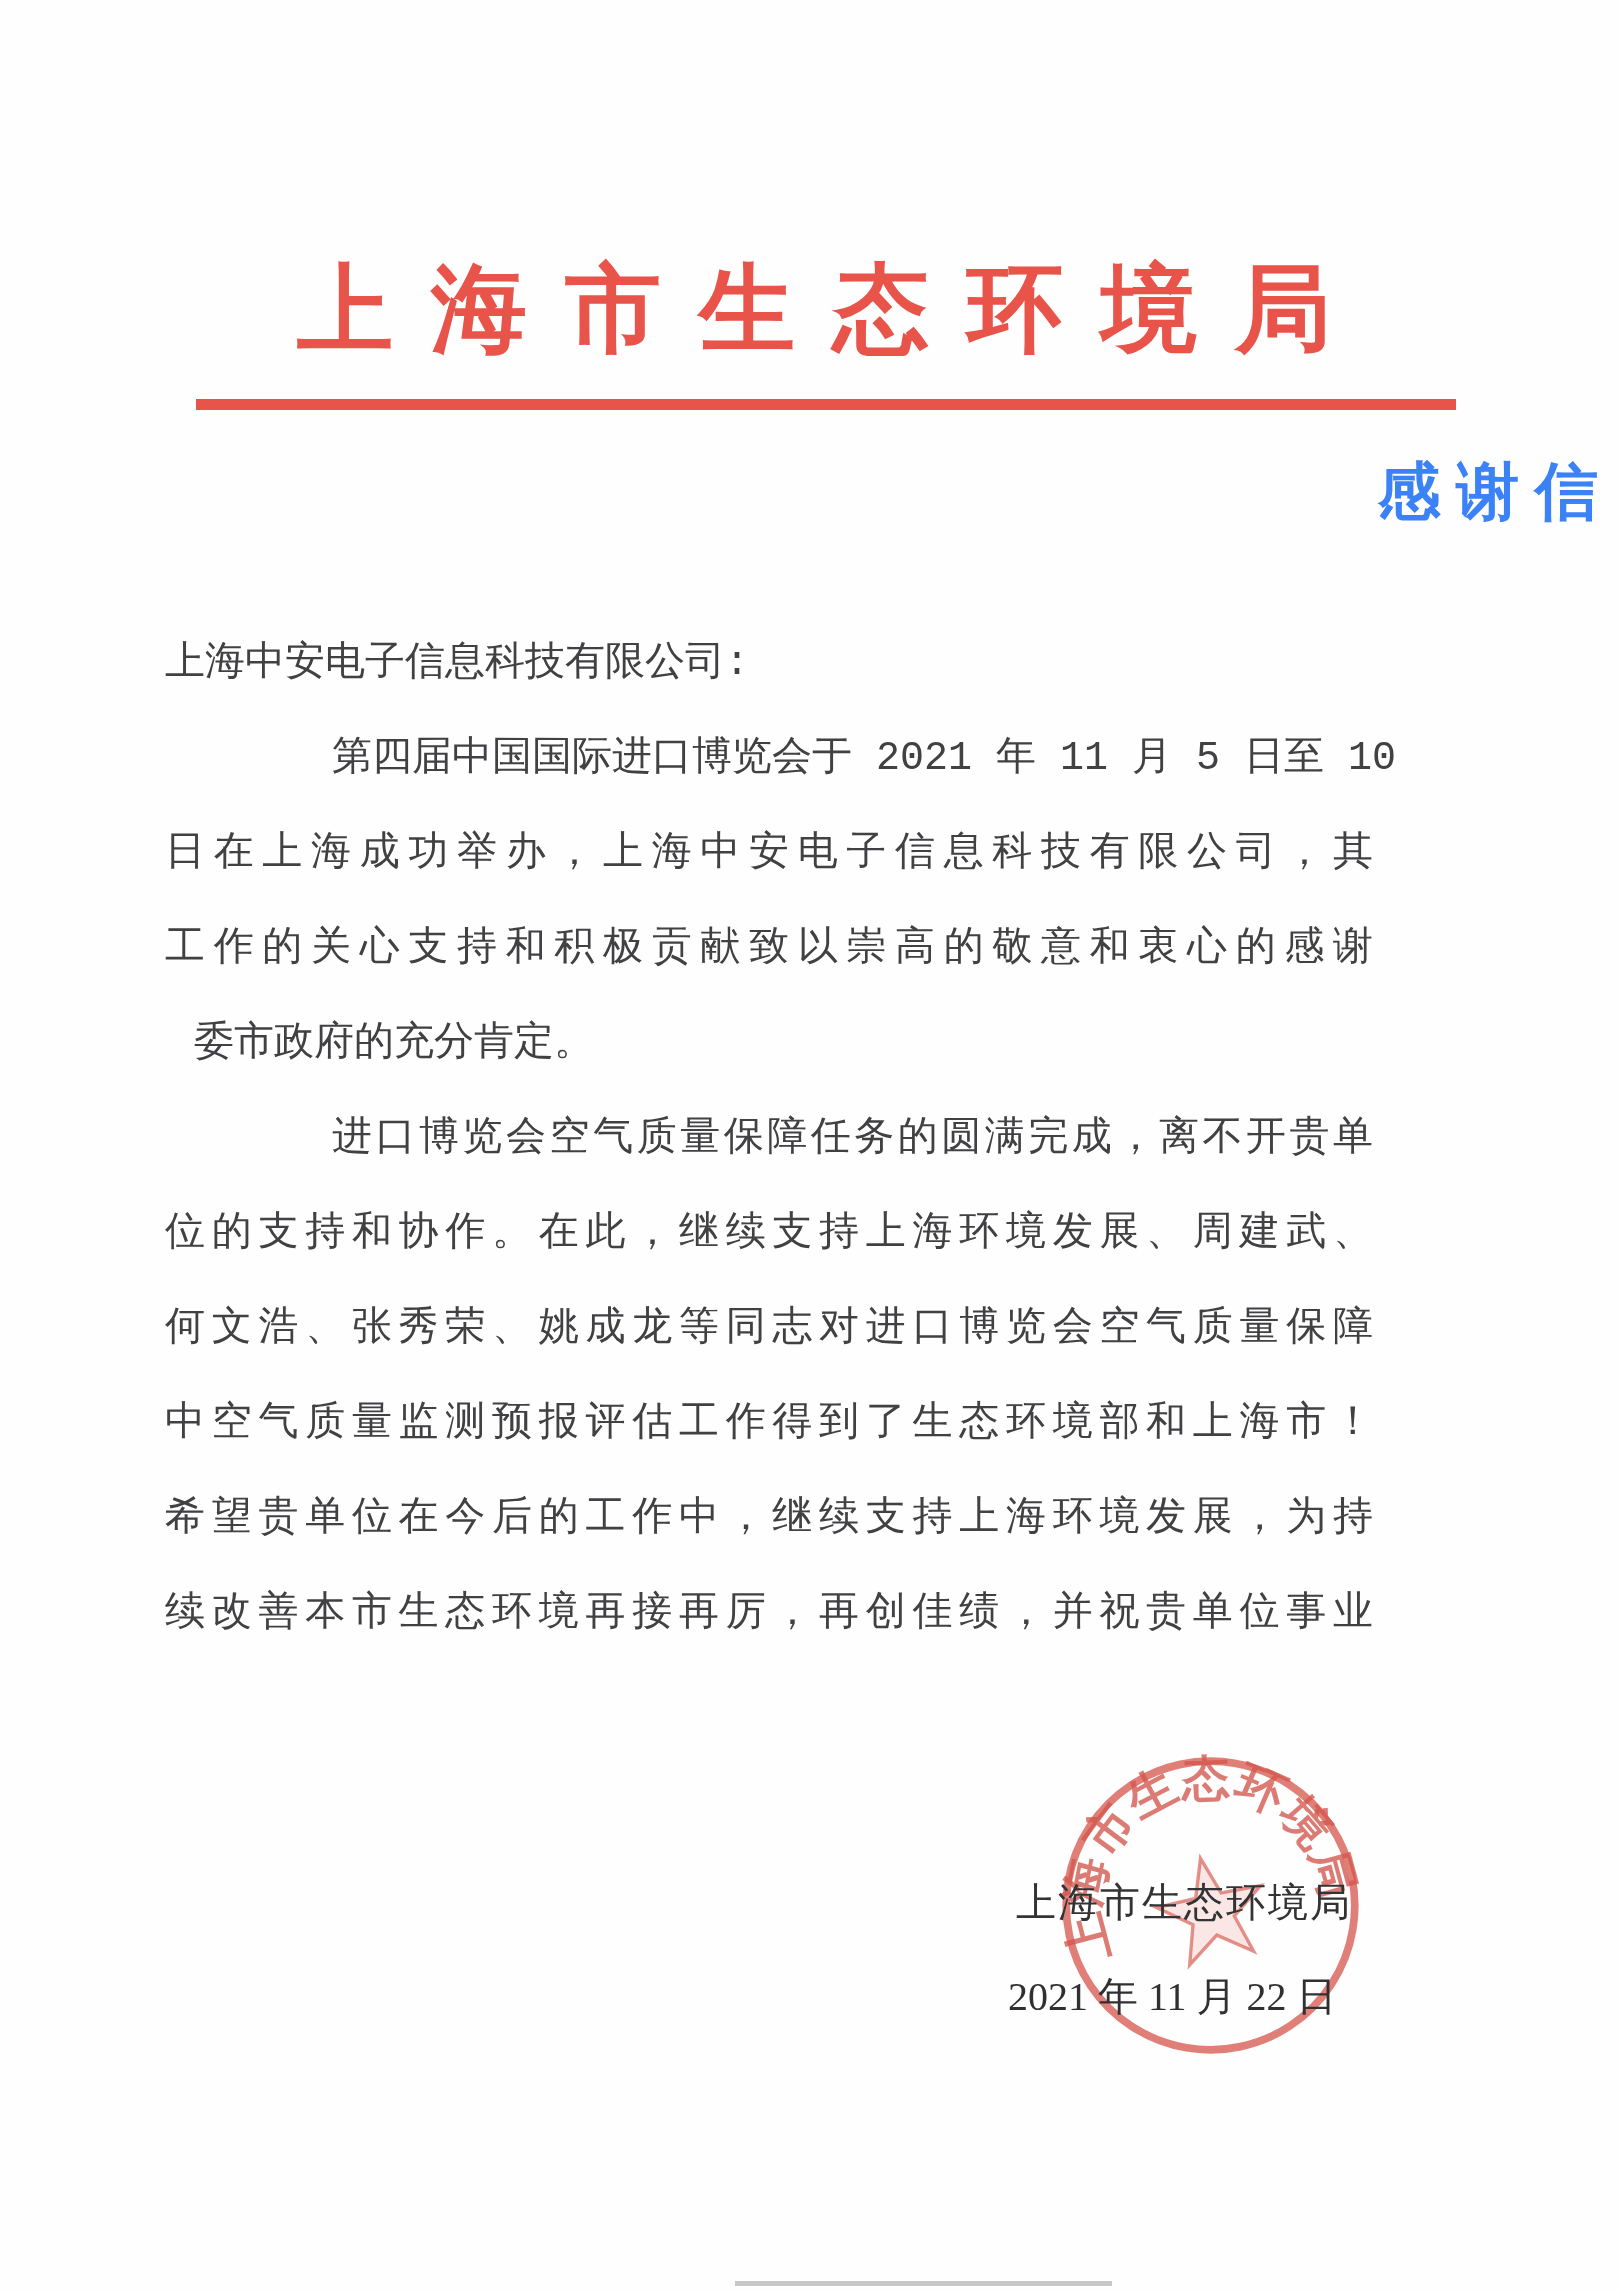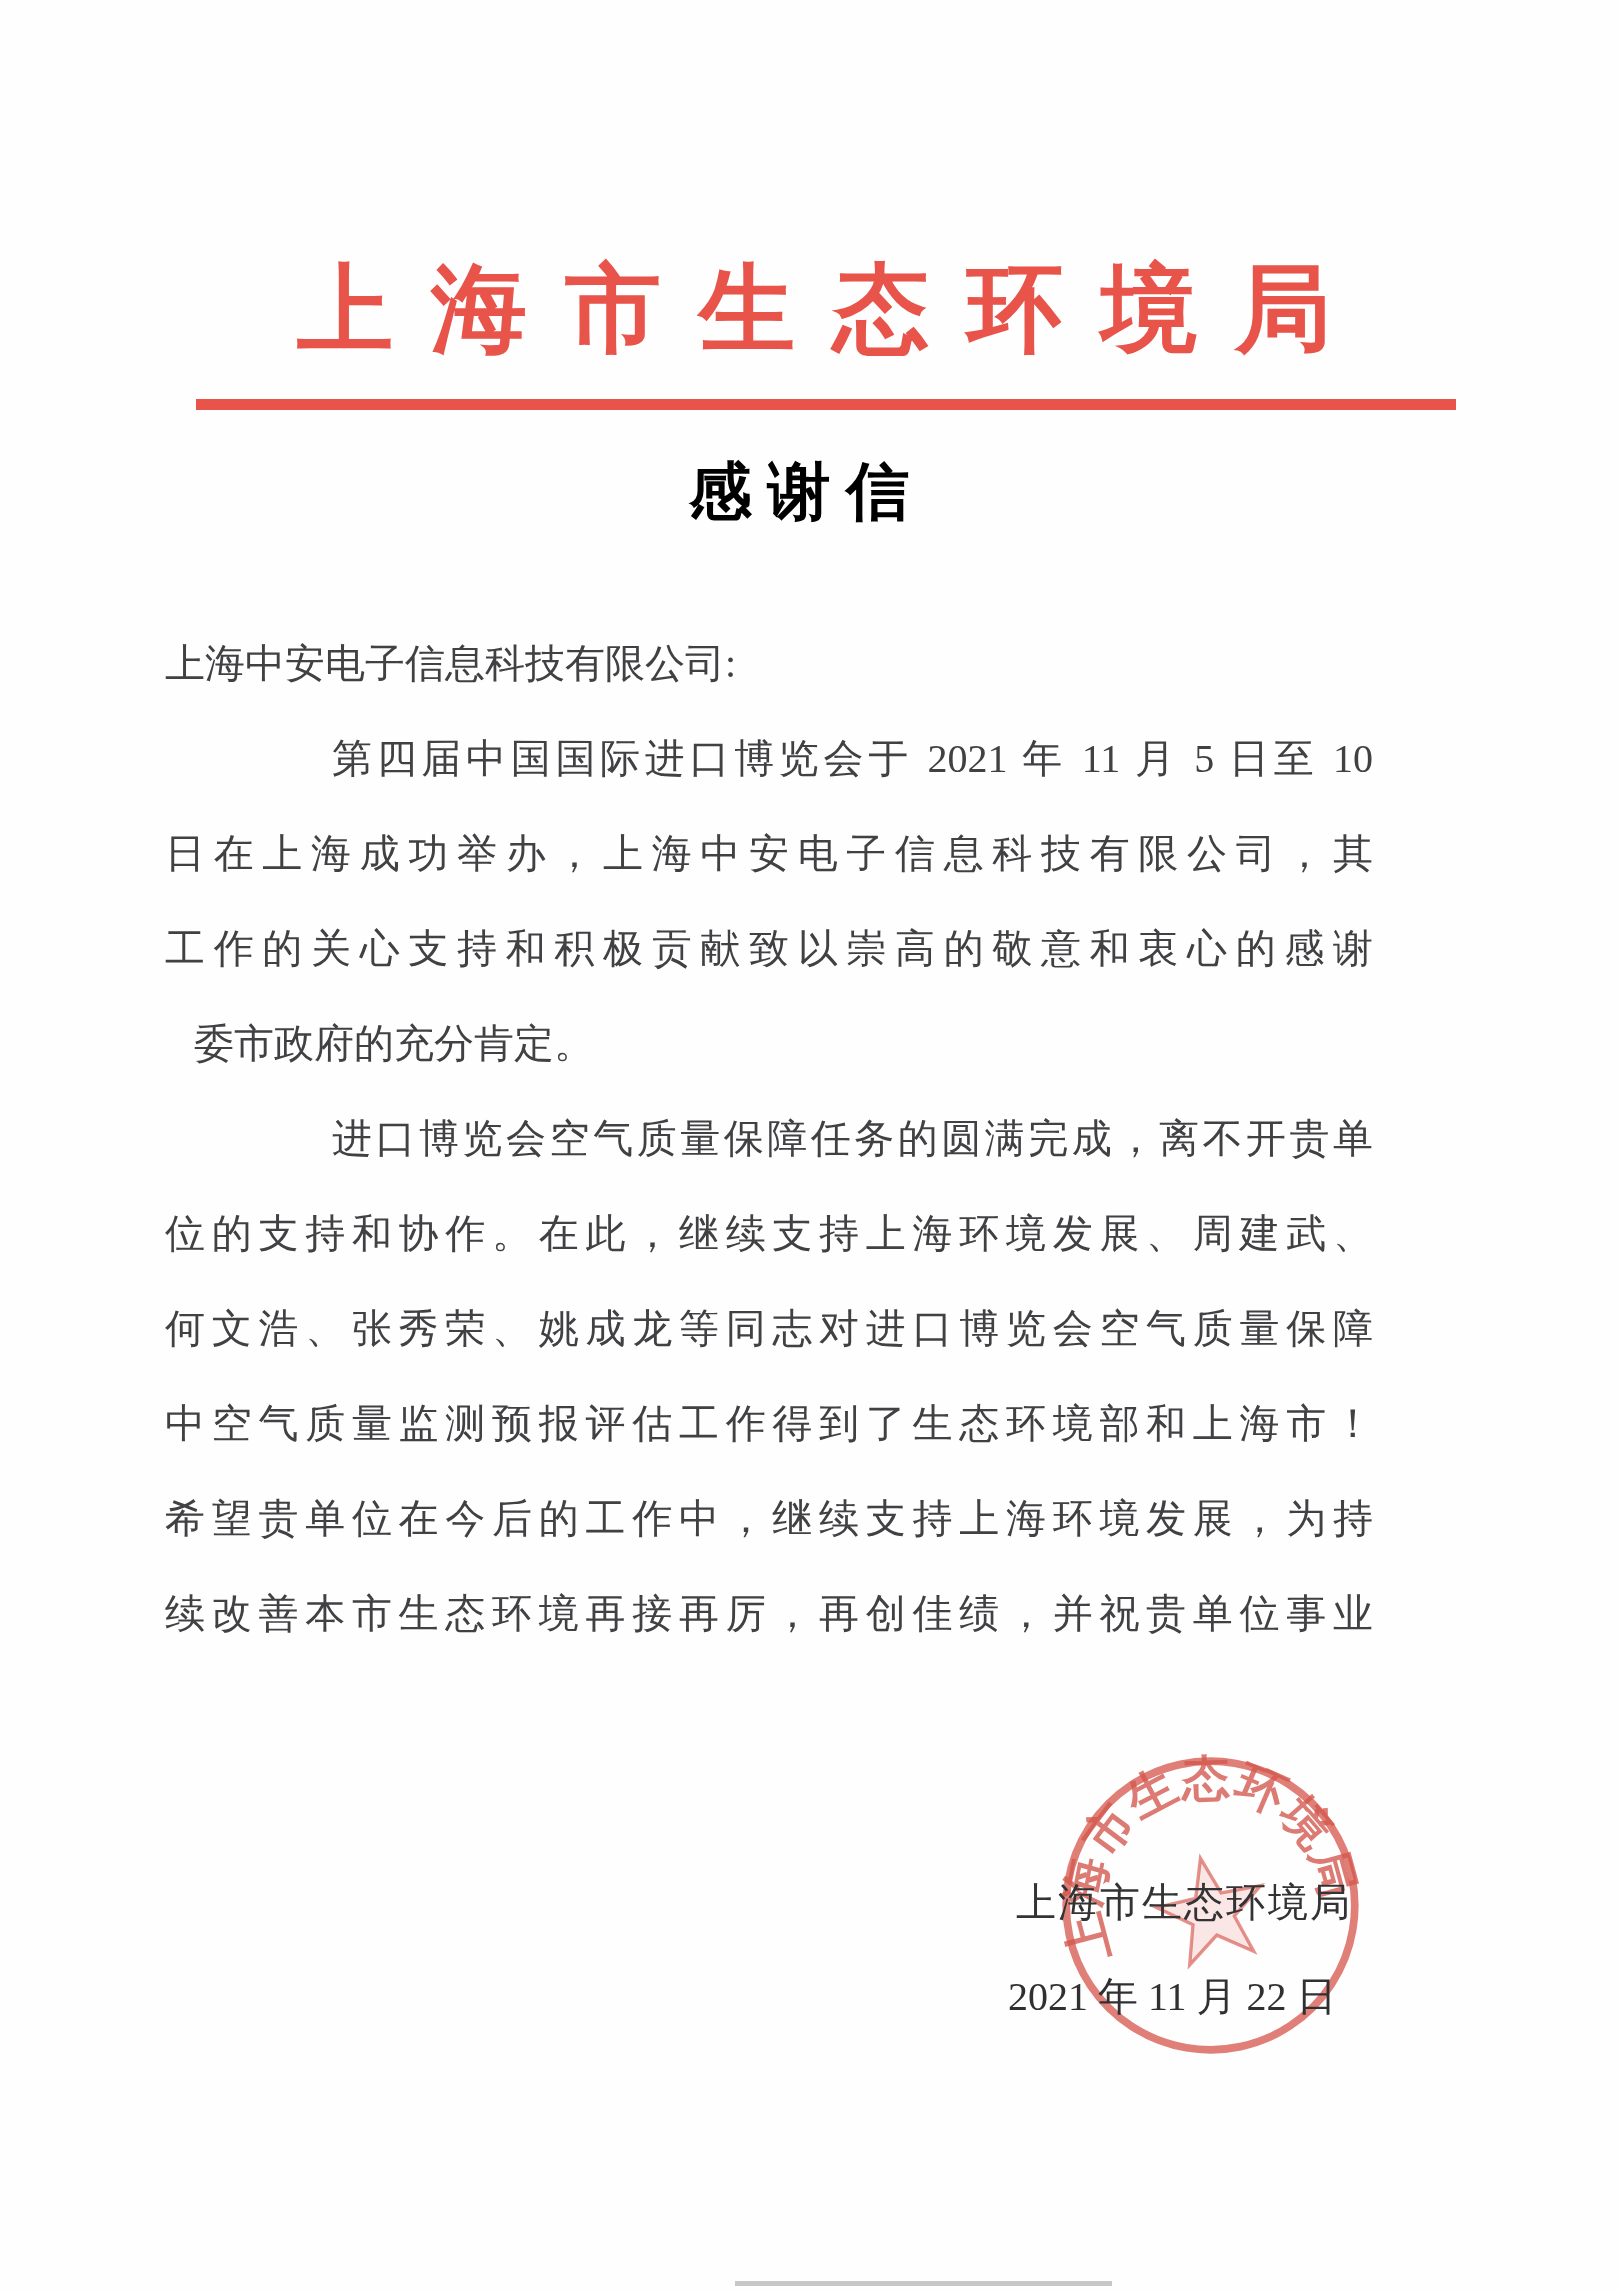--- a/index.html
+++ b/index.html
@@ -16,29 +16,29 @@
     font-size:96px;line-height:113px;font-weight:700;
     letter-spacing:38px;color:#e8544a;white-space:nowrap;
   }
   .red-rule{
     position:absolute;left:196px;top:399px;width:1260px;height:10.8px;
     background:#e8544a;
   }
 
   
   .letter-title{
-    position:absolute;left:0;top:451px;width:1598px;text-align:center;
-    font-size:63px;line-height:82px;font-weight:700;color:#000000;
+    position:absolute;left:0;top:451px;width:1598px;text-align:right;
+    font-size:63px;line-height:82px;font-weight:700;color:#3b82f6;
     white-space:pre;
   }
 
   
   .letter-body{
     position:absolute;left:165px;top:616px;width:1208px;
-    font-size:40px;color:#414144;
+    font-size:40px;color:#414144;font-family:Liberation Mono, monospace;
   }
   .salutation{
     line-height:95px;white-space:nowrap;
   }
   .jline{
     line-height:95px;
     text-align:justify;text-align-last:justify;
     word-break:keep-all;white-space:nowrap;
   }
   .jline.pstart{text-indent:167px;}

